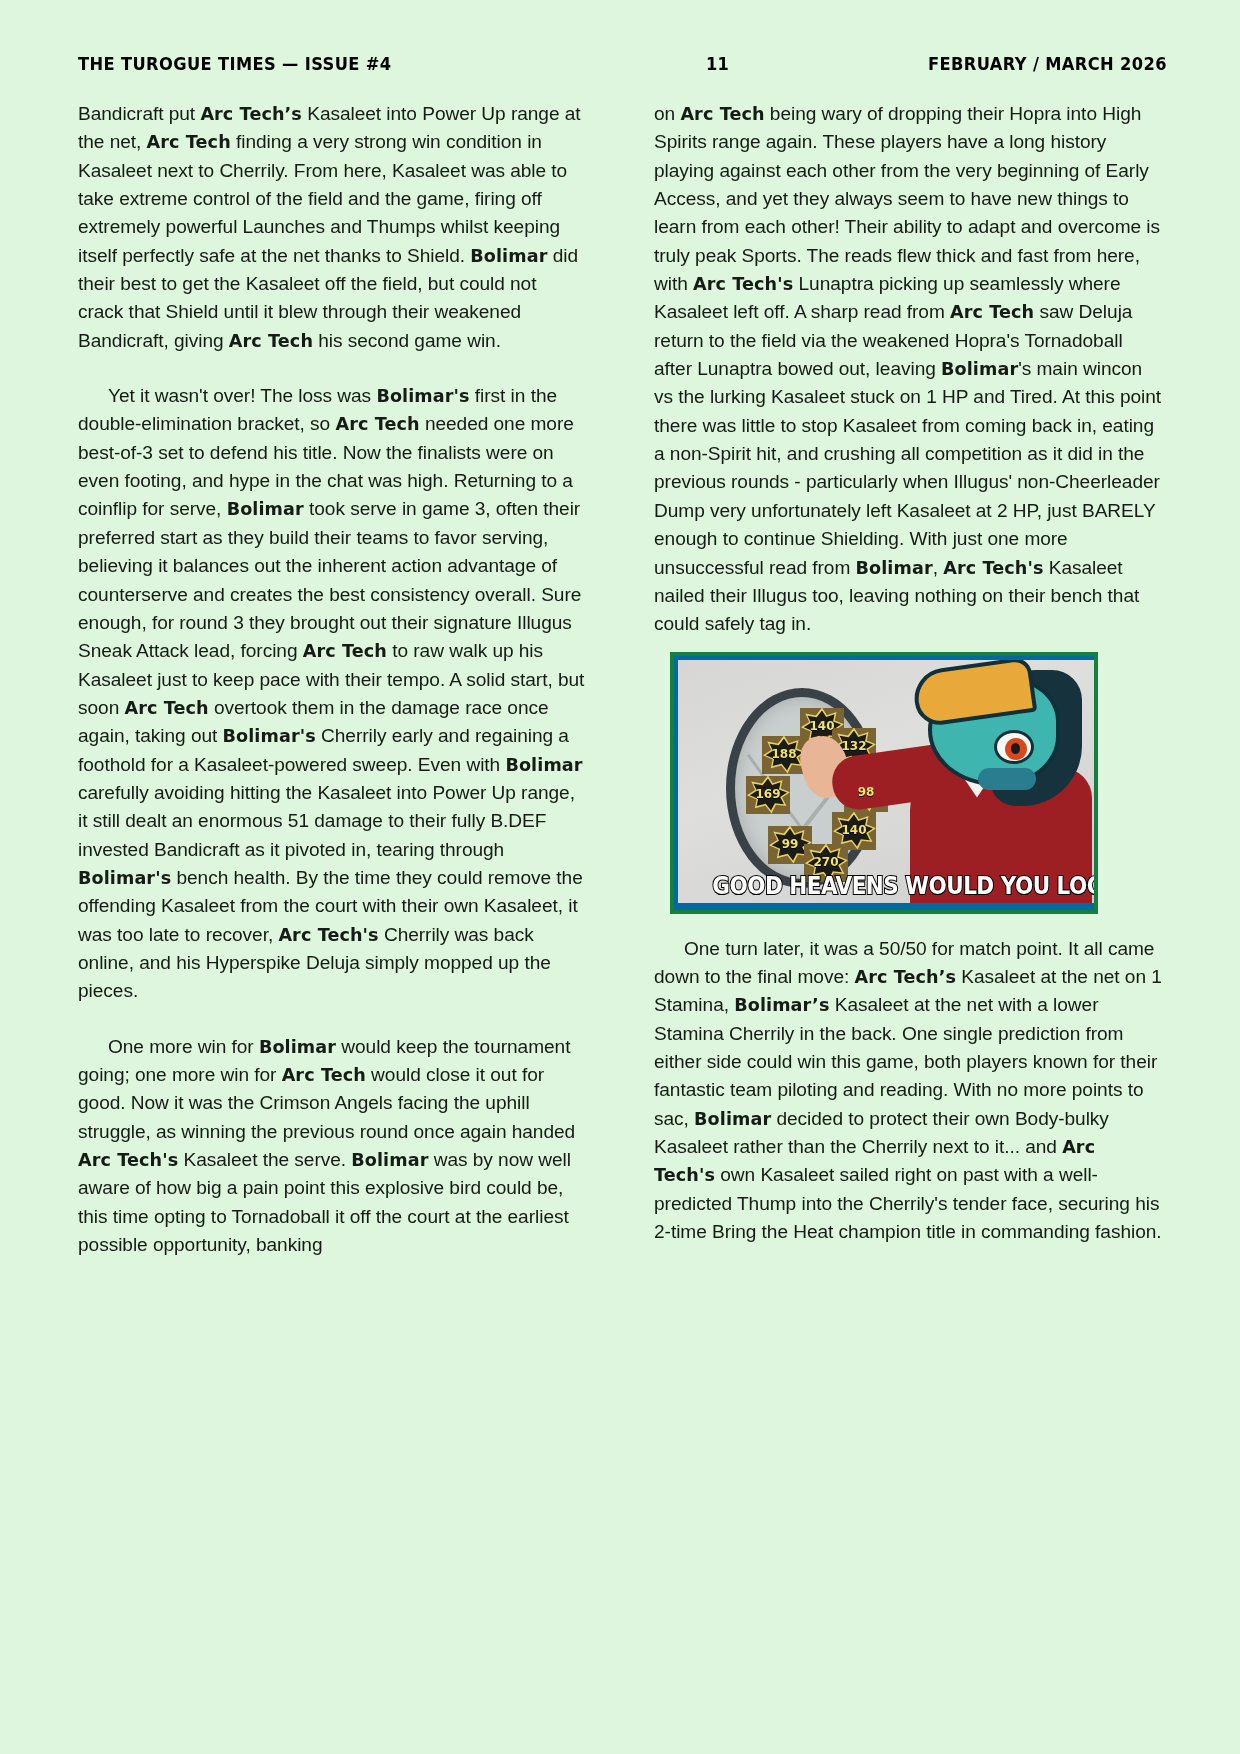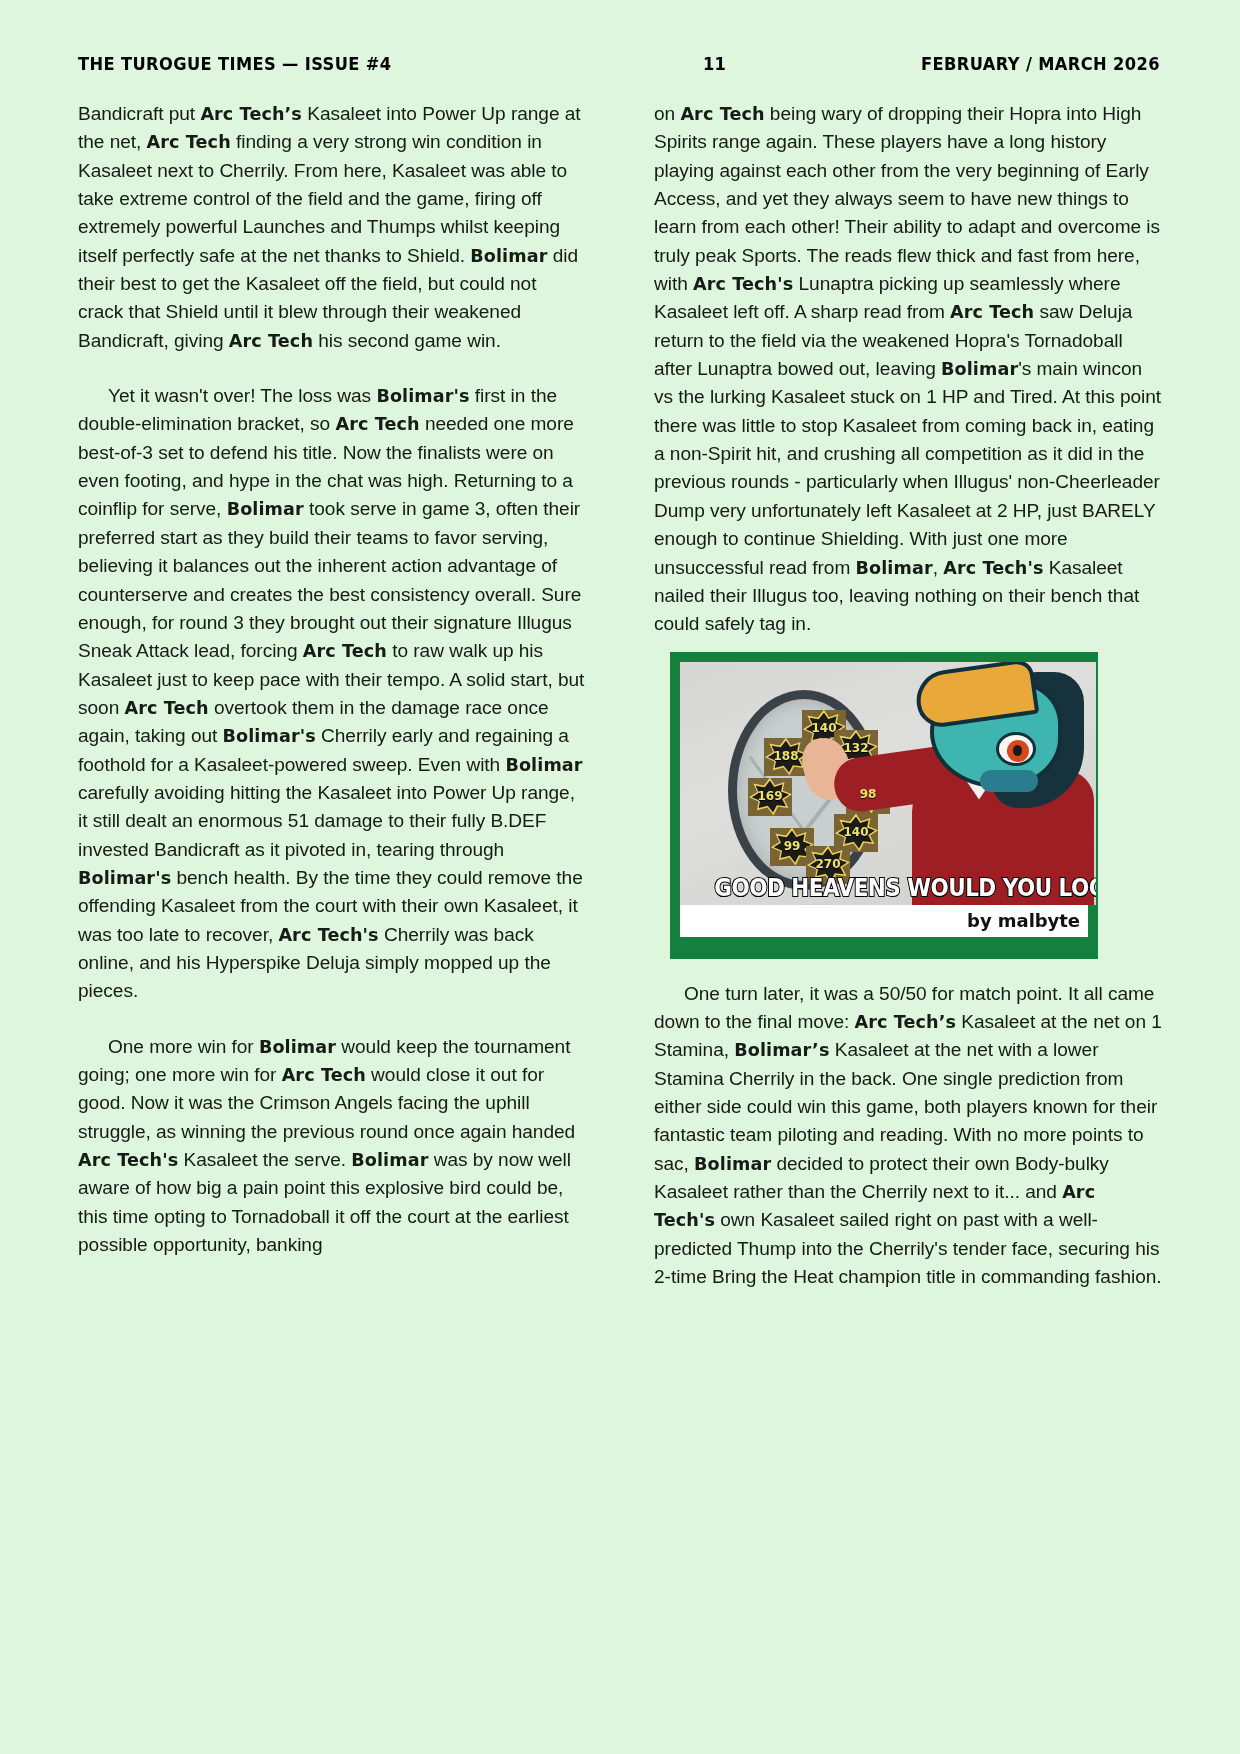--- a/index.html
+++ b/index.html
@@ -17,21 +17,21 @@
     position: relative;
     width: 1240px;
     height: 1754px;
     padding: 0;
   }
 
   
   .masthead {
     position: absolute;
     left: 78px;
-    right: 80px;
+    right: 73px;
     top: 47px;
     height: 34px;
     display: flex;
     align-items: center;
     justify-content: space-between;
     font-family: "DejaVu Sans", sans-serif;
     font-weight: 700;
     font-size: 17.5px;
     letter-spacing: 0.4px;
     color: #000000;
@@ -69,23 +69,23 @@
     font-weight: 700;
     font-size: 17.6px;
     letter-spacing: 0.1px;
   }
 
   
   .figure {
     margin-top: 13px;
     width: 428px;
     margin-left: 16px;
-    border: 6px solid #15803d;
-    background: #15803d;
-    padding: 4px 4px 16px 4px;
+    border: 4px solid #15803d;
+    background: #0369a1;
+    padding: 4px 4px 7px 4px;
   }
   .meme {
     position: relative;
     width: 416px;
     height: 243px;
     overflow: hidden;
     background: #d8d8d6;
   }
   
   .meme .wall {
@@ -326,20 +326,19 @@
               <div class="eye">
                   <div class="pupil"></div>
                 </div>
               <div class="cheek"></div>
             </div>
             <div class="beak-crest"></div>
           </div>
 
           <div class="meme-caption">GOOD HEAVENS WOULD YOU LOOK AT THE TIME</div>
         </div>
-        <div class="figure-credit">by malbyte</div>
       </div>
 
       <p class="indent" style="margin-top:21px;"><span>One turn later, it was a 50/50 for match point. It all came down to the final move: </span><b class="handle">Arc Tech’s</b><span> Kasaleet at the net on 1 Stamina, </span><b class="handle">Bolimar’s</b><span> Kasaleet at the net with a lower Stamina Cherrily in the back. One single prediction from either side could win this game, both players known for their fantastic team piloting and reading. With no more points to sac, </span><b class="handle">Bolimar</b><span> decided to protect their own Body-bulky Kasaleet rather than the Cherrily next to it... and </span><b class="handle">Arc Tech's</b><span> own Kasaleet sailed right on past with a well-predicted Thump into the Cherrily's tender face, securing his 2-time Bring the Heat champion title in commanding fashion.</span></p>
 
     </div>
   </div>
 </div>
 
 </body></html>

